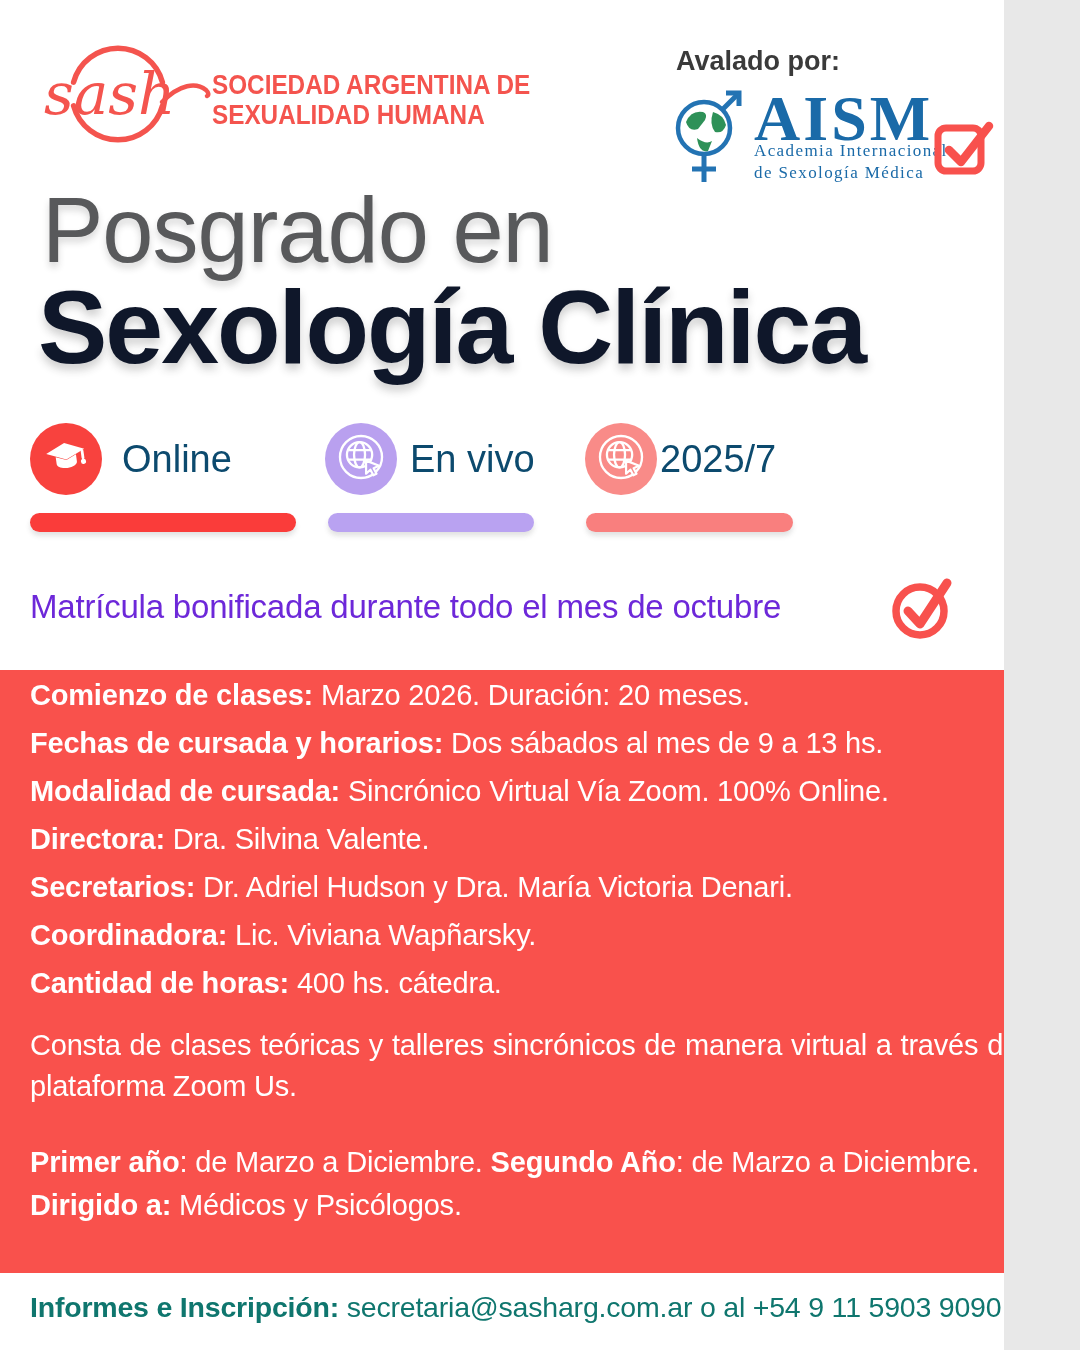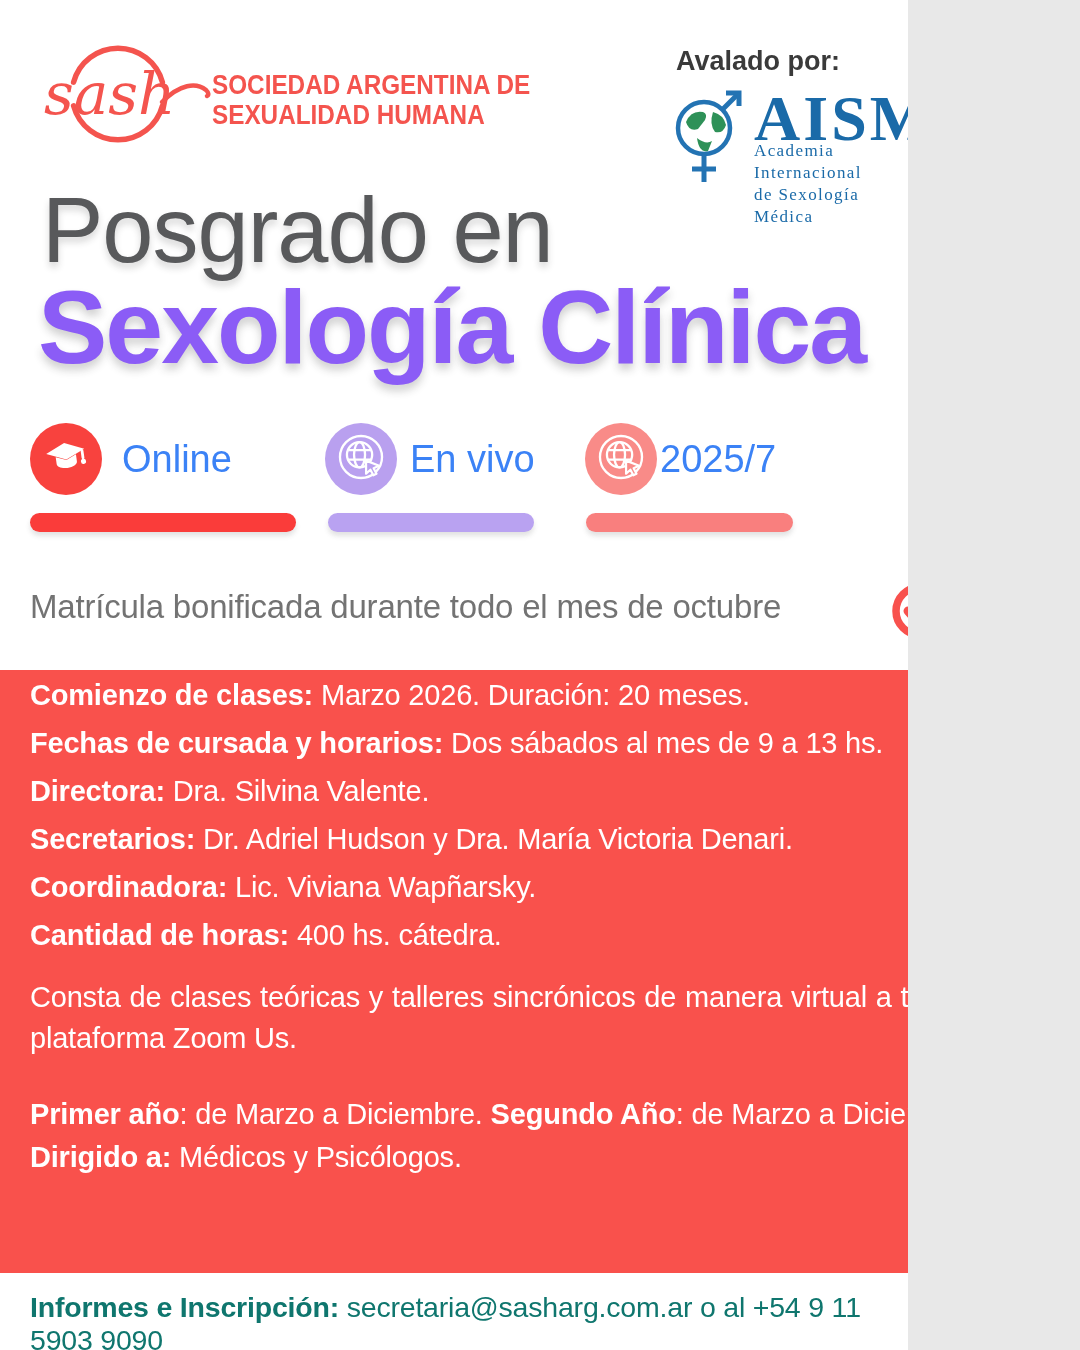--- a/index.html
+++ b/index.html
@@ -1,17 +1,17 @@
 <!DOCTYPE html>
 <html><head>
 <meta charset="utf-8">
 <style>
   html,body{margin:0;padding:0;background:#e8e8e8;}
   #canvas{
-    position:relative;width:908px;height:1350px;background:#ffffff;
+    position:relative;width:1004px;height:1350px;background:#ffffff;
     overflow:hidden;font-family:"Liberation Sans",sans-serif;
   }
   
   .brand-logo{position:absolute;left:38px;top:32px;}
   .org-name{
     position:absolute;left:212px;top:70px;color:#F4544E;font-weight:700;
     font-size:27px;line-height:30px;transform:scaleX(0.9);transform-origin:left top;
     letter-spacing:0;
   }
   
@@ -25,37 +25,37 @@
     position:absolute;left:754px;top:140px;font-family:"Liberation Serif",serif;
     font-size:17px;line-height:22px;color:#1A6AA8;letter-spacing:1.4px;
   }
   .checkbox-icon{position:absolute;left:930px;top:114px;}
   
   .title-line1{
     position:absolute;left:42px;top:178px;font-size:92px;font-weight:400;color:#58595B;
     letter-spacing:-1px;text-shadow:0 5px 7px rgba(40,40,40,0.18);
   }
   .title-line2{
-    position:absolute;left:38px;top:268px;font-size:104px;font-weight:700;color:#8b5cf6;
+    position:absolute;left:38px;top:268px;font-size:104px;font-weight:700;color:#0f172a;
     letter-spacing:-2px;text-shadow:0 6px 8px rgba(40,40,40,0.22);
   }
   
   .badge-circle{position:absolute;width:72px;height:72px;border-radius:50%;top:423px;
     display:flex;align-items:center;justify-content:center;}
-  .badge-label{position:absolute;top:438px;font-size:38px;color:#3b82f6;}
+  .badge-label{position:absolute;top:438px;font-size:38px;color:#0c4a6e;}
   .c1{left:30px;background:#F8423E;}
   .c2{left:325px;background:#B9A0EF;}
   .c3{left:585px;background:#F98B88;}
   .l1{left:122px;} .l2{left:410px;} .l3{left:660px;}
   .bar{position:absolute;top:513px;height:19px;border-radius:10px;box-shadow:0 4px 5px rgba(60,60,60,0.15);}
   .bar1{left:30px;width:266px;background:#FA3C3A;}
   .bar2{left:328px;width:206px;background:#B9A2F1;}
   .bar3{left:586px;width:207px;background:#F97F7E;}
   
-  .promo-text{position:absolute;left:30px;top:588px;font-size:33px;color:#737373;letter-spacing:-0.2px;}
+  .promo-text{position:absolute;left:30px;top:588px;font-size:33px;color:#6d28d9;letter-spacing:-0.2px;}
   .promo-check{position:absolute;left:890px;top:574px;}
   
   .details-block{
     position:absolute;left:0;top:670px;width:1080px;height:603px;background:#F9514C;
     box-sizing:border-box;padding:10px 30px 0 30px;color:#ffffff;
   }
   .detail-line{font-size:29px;line-height:31px;margin:0 0 17px 0;letter-spacing:-0.2px;}
   .detail-line b{font-weight:700;}
   .details-paragraph{
     margin-top:26px;font-size:29px;line-height:41px;text-align:justify;letter-spacing:-0.2px;
@@ -160,20 +160,21 @@
   <div class="promo-check">
     <svg width="68" height="68" viewBox="0 0 68 68">
       <circle cx="30" cy="37" r="24" fill="none" stroke="#F8514D" stroke-width="7.5"></circle>
       <path d="M18 37 L30 50 L57 9" fill="none" stroke="#F8514D" stroke-width="9" stroke-linecap="round" stroke-linejoin="round"></path>
     </svg>
   </div>
 
   <div class="details-block">
     <p class="detail-line"><b>Comienzo de clases:</b><span> Marzo 2026. Duración: 20 meses.</span></p>
     <p class="detail-line"><b>Fechas de cursada y horarios:</b><span> Dos sábados al mes de 9 a 13 hs.</span></p>
+    <p class="detail-line"><b>Modalidad de cursada:</b><span> Sincrónico Virtual Vía Zoom. 100% Online.</span></p>
     <p class="detail-line"><b>Directora:</b><span> Dra. Silvina Valente.</span></p>
     <p class="detail-line"><b>Secretarios:</b><span> Dr. Adriel Hudson y Dra. María Victoria Denari.</span></p>
     <p class="detail-line"><b>Coordinadora:</b><span> Lic. Viviana Wapñarsky.</span></p>
     <p class="detail-line"><b>Cantidad de horas:</b><span> 400 hs. cátedra.</span></p>
 
     <div class="details-paragraph">Consta de clases teóricas y talleres sincrónicos de manera virtual a través de la plataforma Zoom Us.</div>
 
     <div class="details-years">
       <div><b>Primer año</b><span>: de Marzo a Diciembre. </span><b>Segundo Año</b><span>: de Marzo a Diciembre.</span></div>
       <div><b>Dirigido a:</b><span> Médicos y Psicólogos.</span></div>

